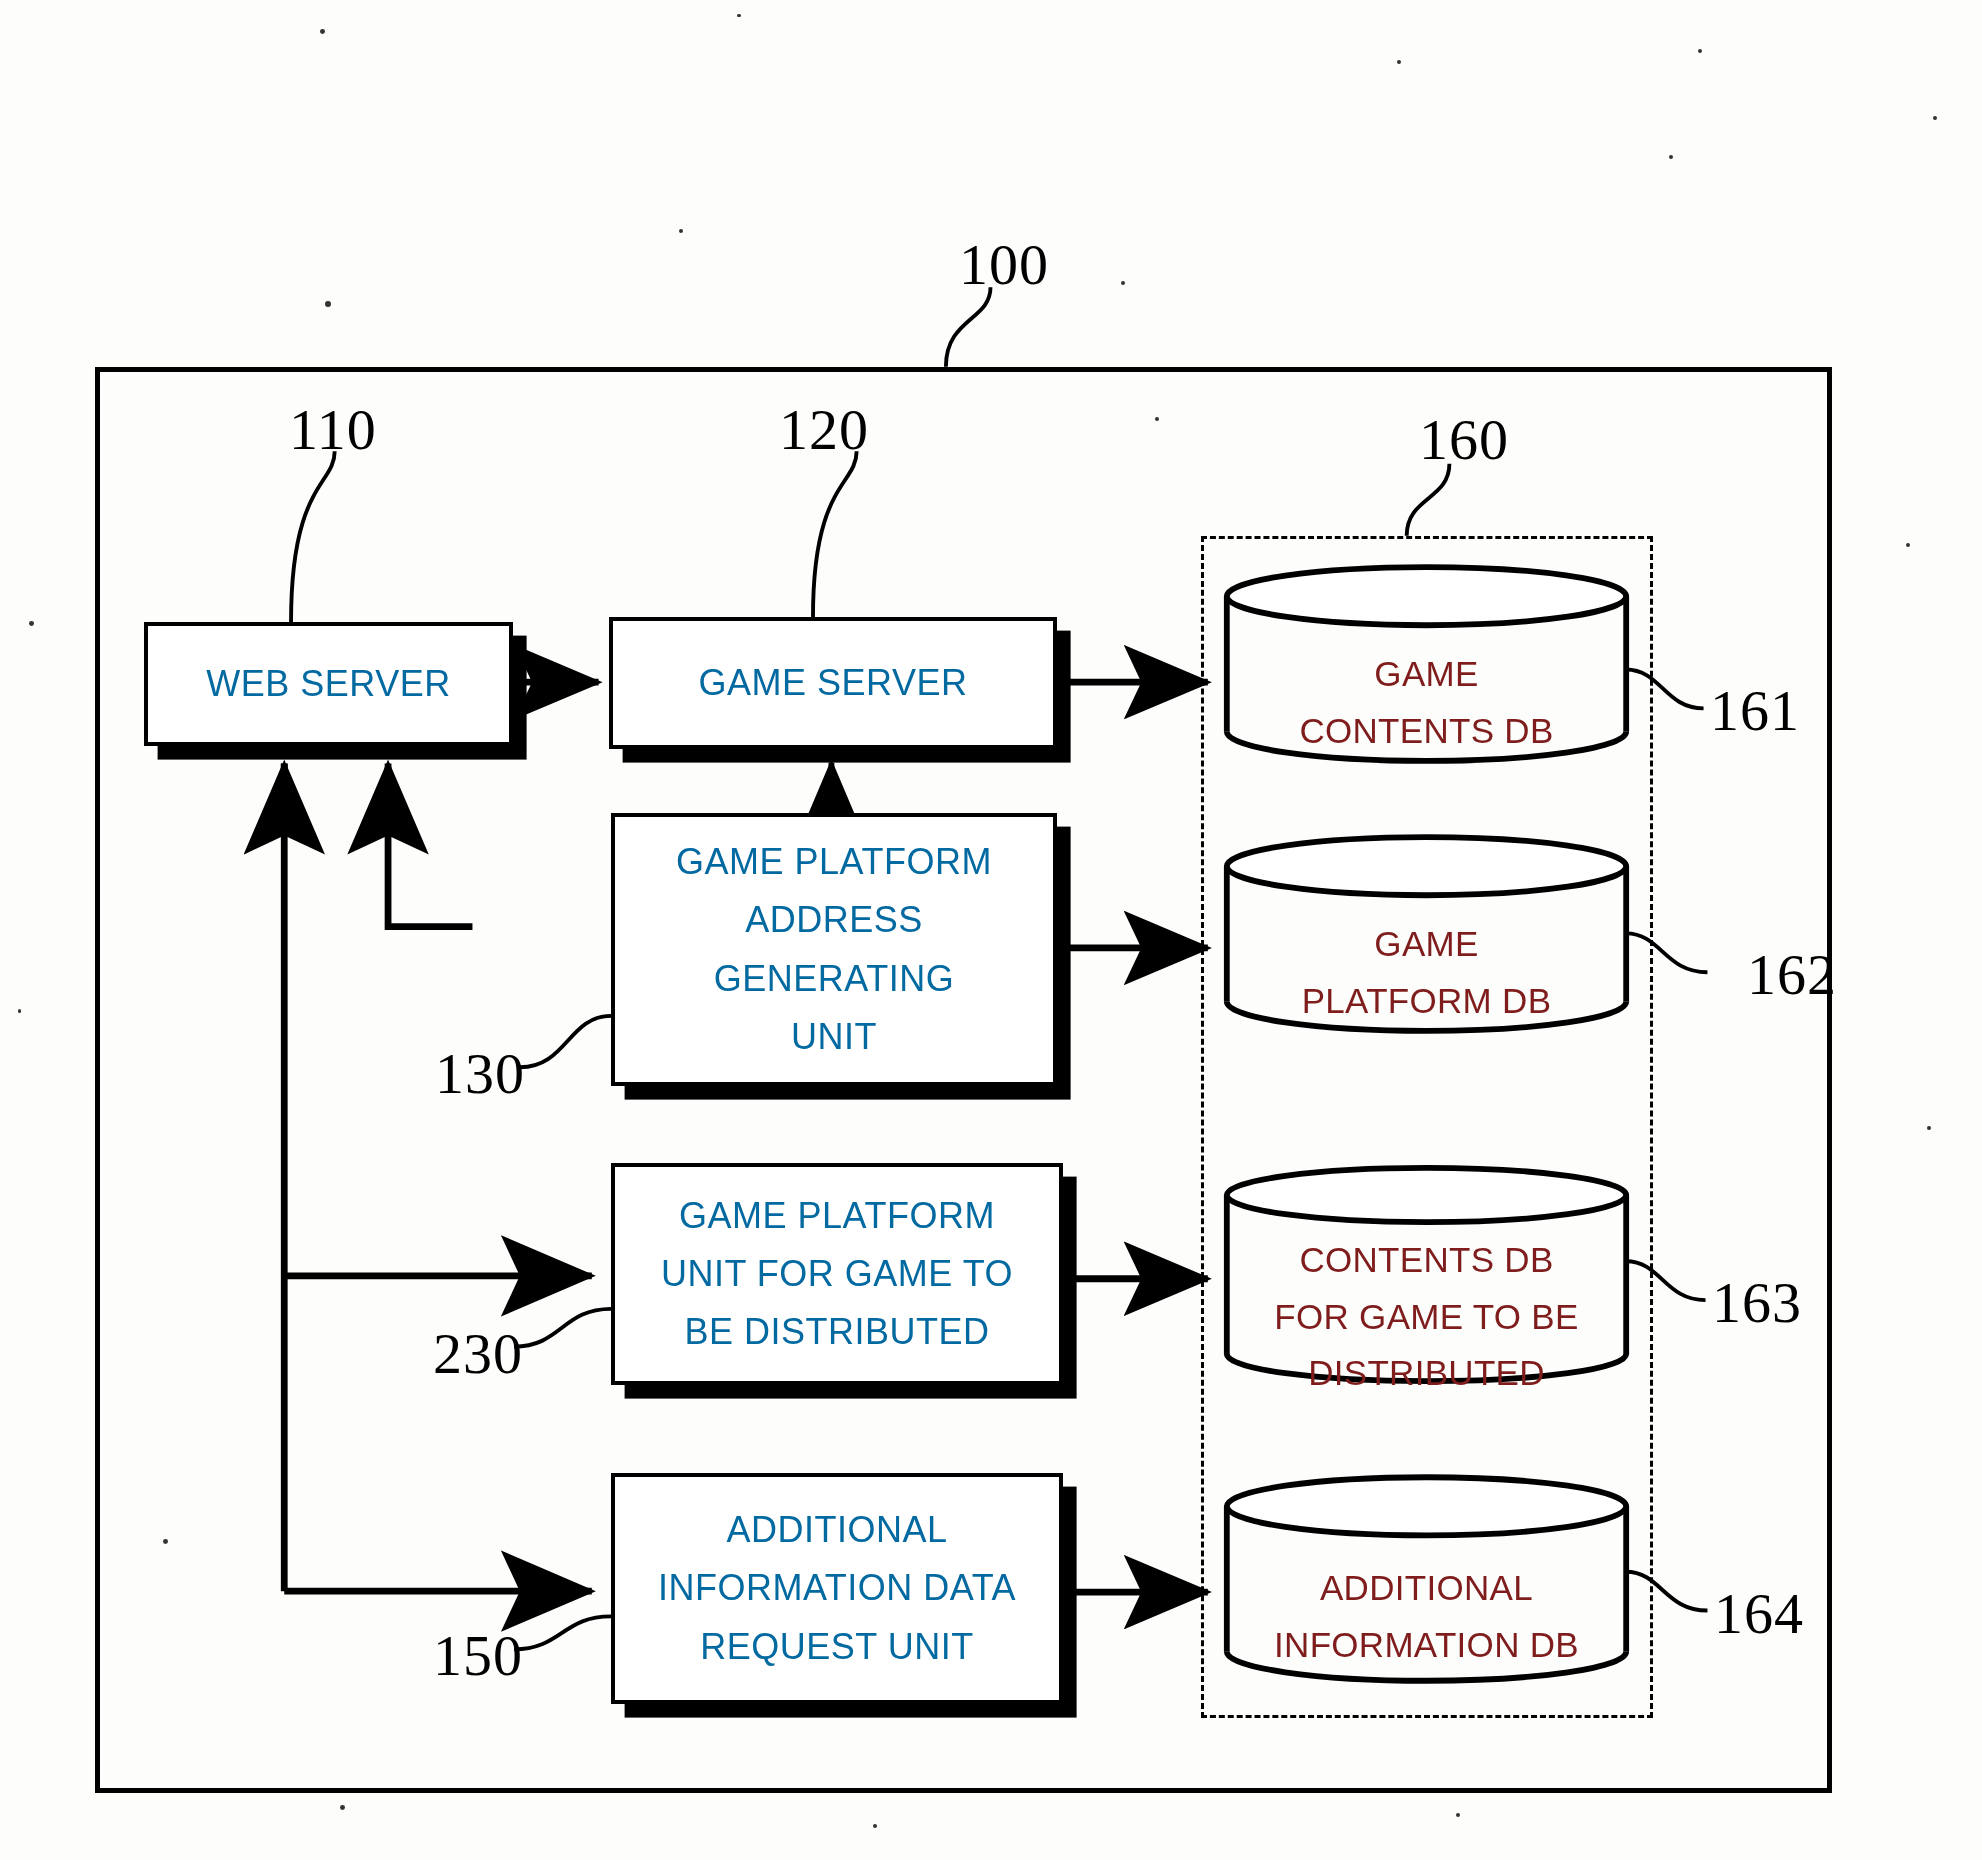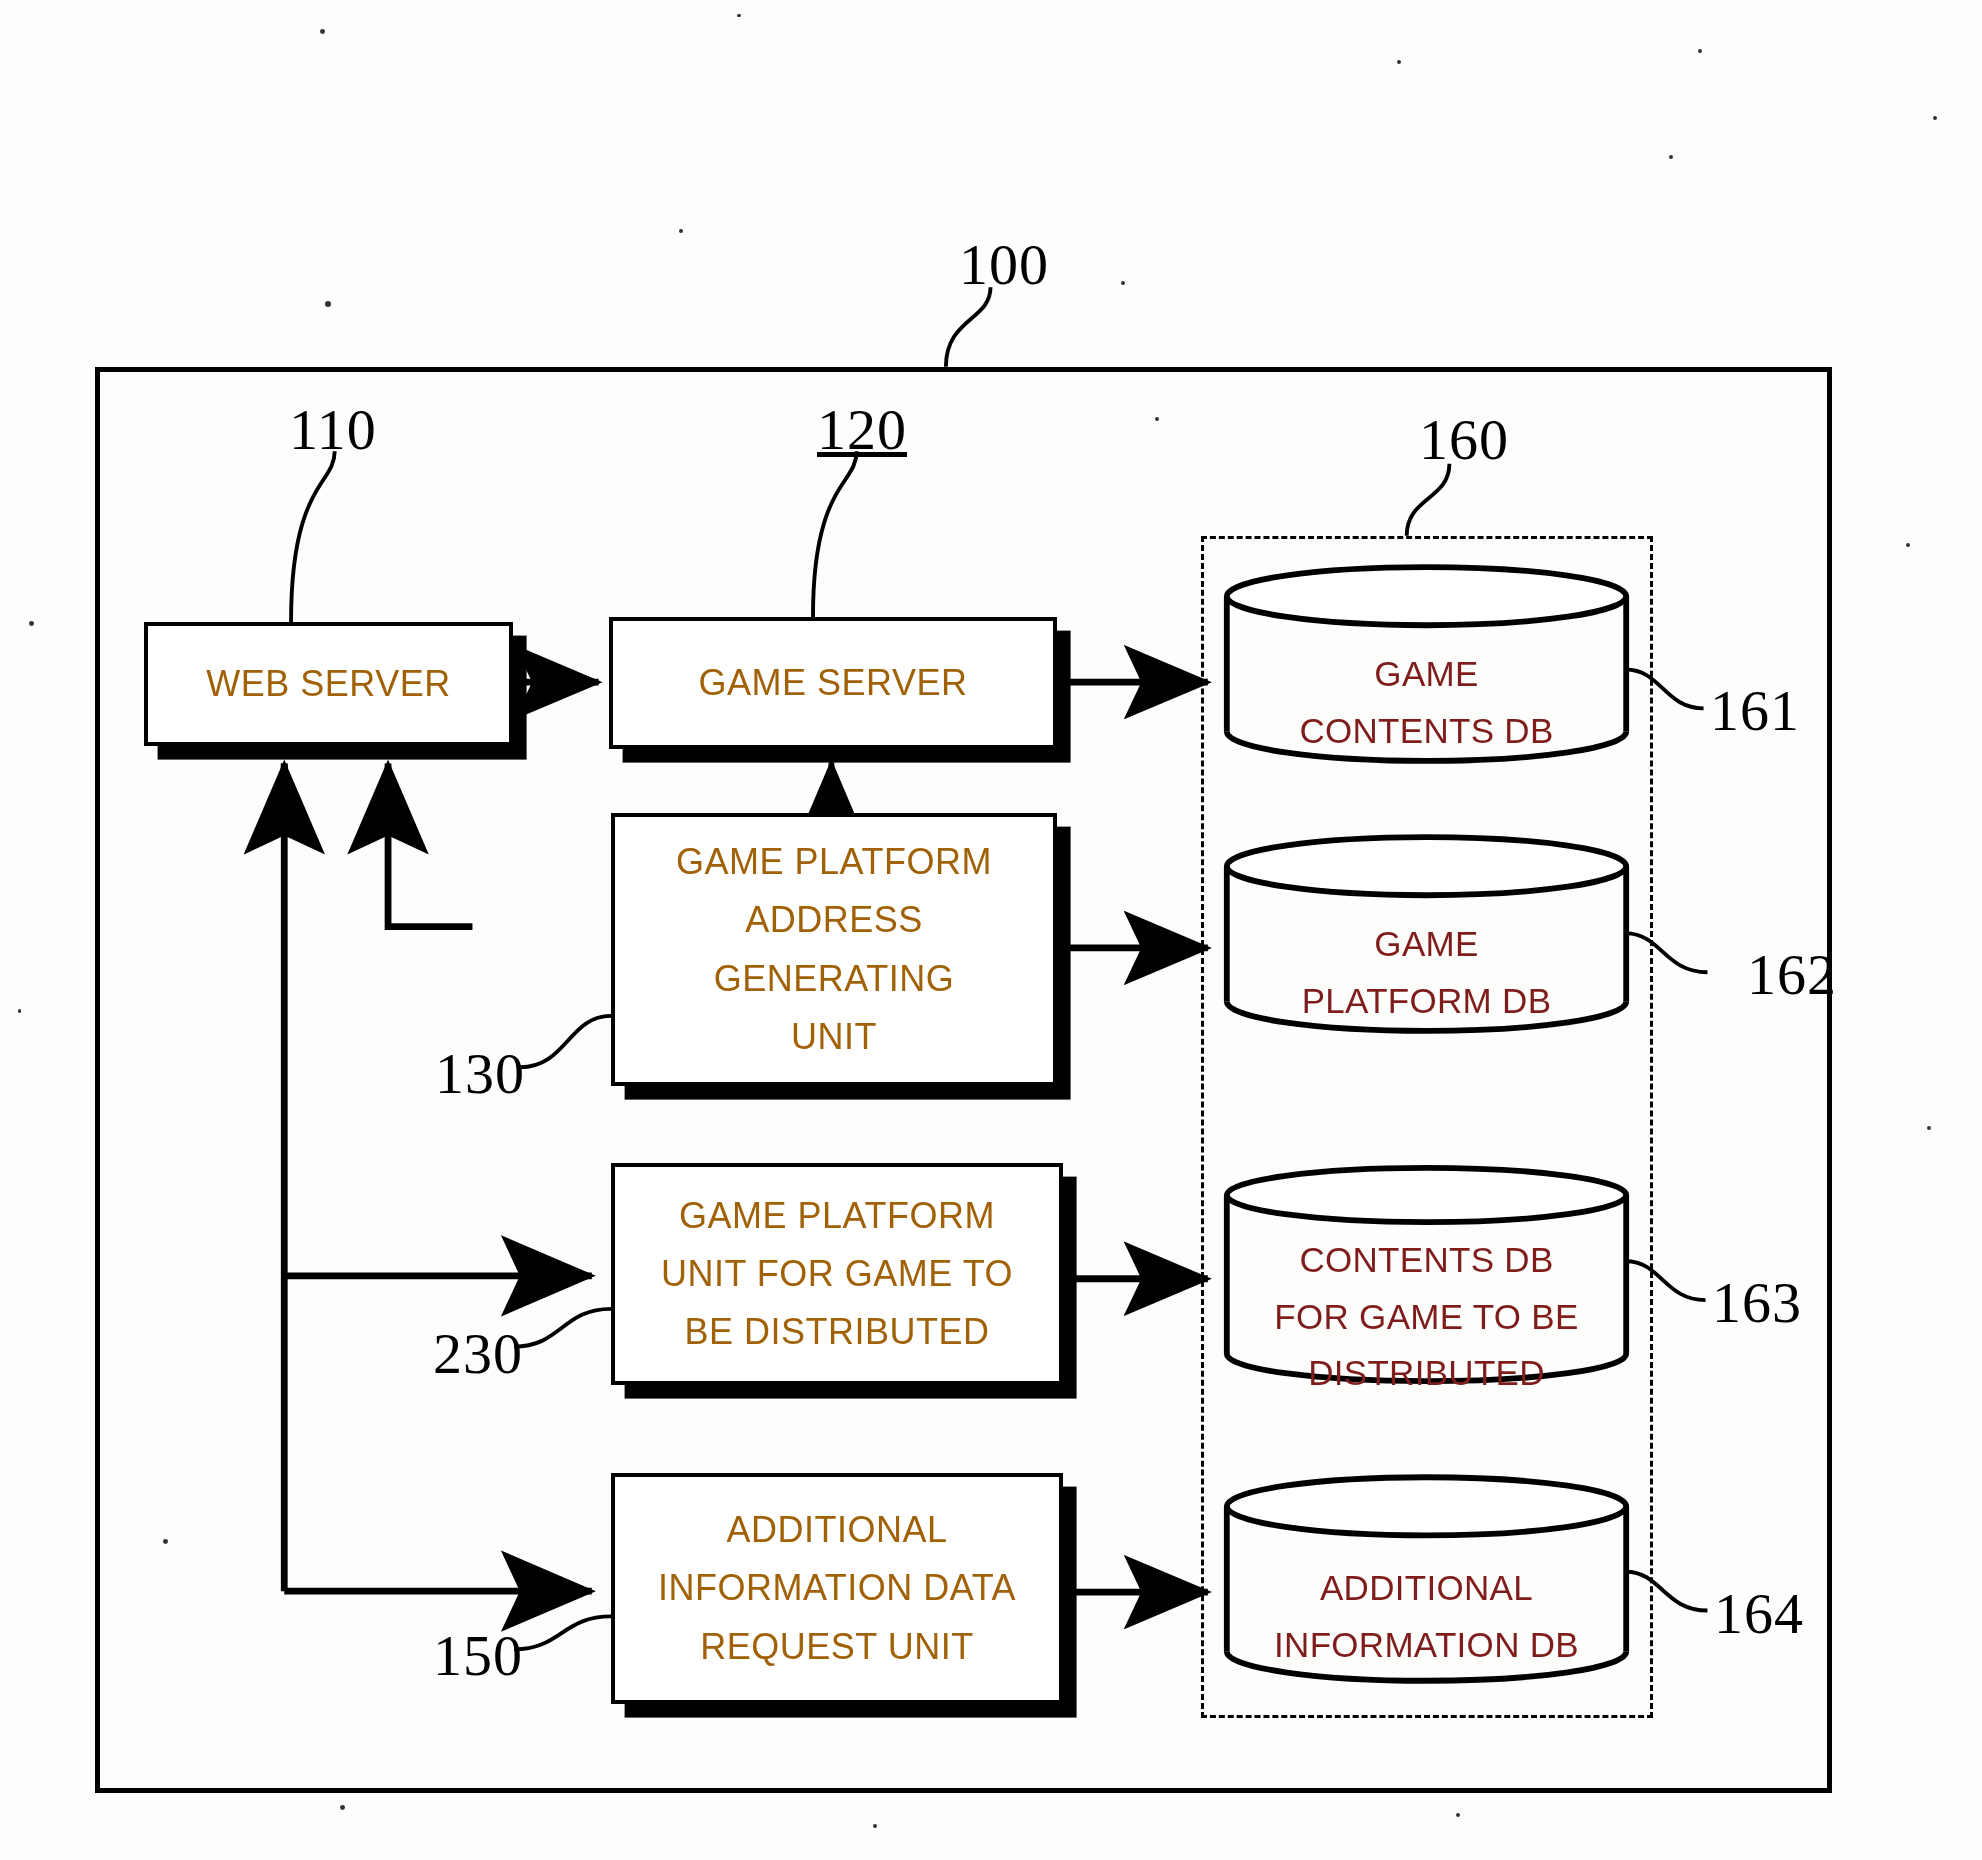--- a/index.html
+++ b/index.html
@@ -61,21 +61,21 @@
     position: absolute;
     box-sizing: border-box;
     border: 4.9px solid #000;
     background: #ffffff;
     box-shadow: 13.6px 13.6px 0 0 #000;
     display: flex;
     flex-direction: column;
     align-items: center;
     justify-content: center;
     text-align: center;
-    color: #a16207;
+    color: #0369a1;
     font-size: 36px;
     letter-spacing: 0.5px;
     line-height: 1.62;
     z-index: 5;
   }
   .pbox .ln { display: block; white-space: nowrap; }
 
   
   .cyl {
     position: absolute;
@@ -275,21 +275,21 @@
 
     <path d="M 1676 962 C 1712 962, 1716 1002, 1760 1002" fill="none" stroke="#000" stroke-width="4"></path>
 
     <path d="M 1676 1300 C 1712 1300, 1716 1340, 1758 1340" fill="none" stroke="#000" stroke-width="4"></path>
 
     <path d="M 1676 1620 C 1712 1620, 1716 1660, 1760 1660" fill="none" stroke="#000" stroke-width="4"></path>
   </svg>
 
   <div class="refnum" style="left:959px; top:231px;">100</div>
   <div class="refnum" style="left:289px; top:396px;">110</div>
-  <div class="refnum" style="left:817px; top:396px;text-decoration:underline;">120</div>
+  <div class="refnum" style="left:779px; top:396px;">120</div>
   <div class="refnum" style="left:435px; top:1040px;">130</div>
   <div class="refnum" style="left:433px; top:1320px;">230</div>
   <div class="refnum" style="left:433px; top:1622px;">150</div>
   <div class="refnum" style="left:1419px; top:406px;">160</div>
   <div class="refnum" style="left:1710px; top:677px;">161</div>
   <div class="refnum" style="left:1747px; top:941px;">162</div>
   <div class="refnum" style="left:1712px; top:1269px;">163</div>
   <div class="refnum" style="left:1714px; top:1580px;">164</div>
 
   <div class="speck" style="left:320px;top:29px;width:4.9px;height:4.9px;"></div>

